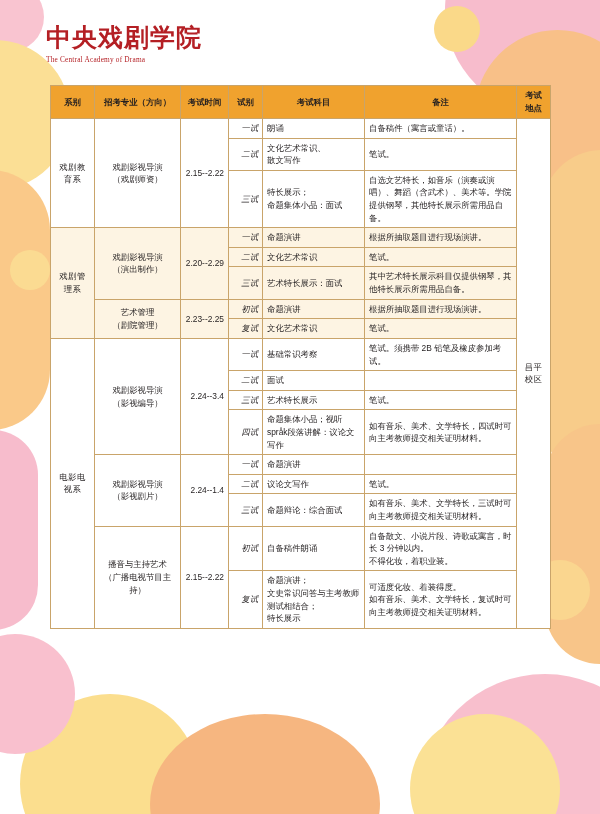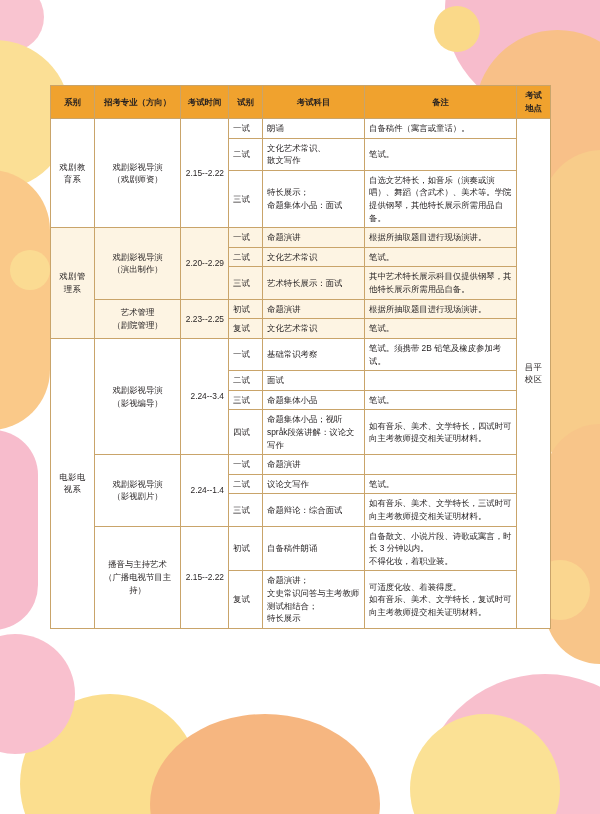--- a/index.html
+++ b/index.html
@@ -197,21 +197,21 @@
     font-size: 8.8px;
     line-height: 1.6;
   }
   td.site {
     text-align: center;
     font-size: 9.4px;
     line-height: 1.5;
     letter-spacing: 0.5px;
   }
   td.date { text-align: right; font-size: 8.4px; }
-  td.stage { text-align: left; font-size: 8.4px; }
+  td.stage { text-align: right; font-size: 8.4px; font-style: italic; }
   td.subject { text-align: left; font-size: 8.4px; }
   td.remark { text-align: left; font-size: 8.4px; }
 </style>
 </head>
 <body>
 
 <div class="bg-layer">
   <div class="blob b1"></div>
   <div class="blob b2"></div>
   <div class="blob b3"></div>
@@ -226,20 +226,24 @@
   <div class="blob b12"></div>
   <div class="blob b13"></div>
   <div class="blob b14"></div>
   <div class="blob b15"></div>
   <div class="blob b16"></div>
   <div class="veil"></div>
 </div>
 
 <div class="page">
 
+  <div class="logo-wrap">
+    <div class="logo-cn">中央戏剧学院</div>
+    <div class="logo-en">The Central Academy of Drama</div>
+  </div>
 
   <div class="table-wrap">
     <table class="schedule">
       <colgroup>
         <col style="width:44px">
         <col style="width:86px">
         <col style="width:48px">
         <col style="width:34px">
         <col style="width:102px">
         <col style="width:152px">
@@ -314,21 +318,21 @@
             <td class="subject">基础常识考察</td>
             <td class="remark">笔试。须携带 2B 铅笔及橡皮参加考试。</td>
           </tr>
           <tr>
             <td class="stage">二试</td>
             <td class="subject">面试</td>
             <td class="remark"></td>
           </tr>
           <tr>
             <td class="stage">三试</td>
-            <td class="subject">命题集体小品</td>
+            <td class="subject">艺术特长展示</td>
             <td class="remark">笔试。</td>
           </tr>
           <tr>
             <td class="stage">四试</td>
             <td class="subject">命题集体小品；视听språk段落讲解：议论文写作</td>
             <td class="remark">如有音乐、美术、文学特长，四试时可向主考教师提交相关证明材料。</td>
           </tr>
           <tr>
             <td class="major" rowspan="3">戏剧影视导演<br>（影视剧片）</td>
             <td class="date" rowspan="3">2.24--1.4</td>

